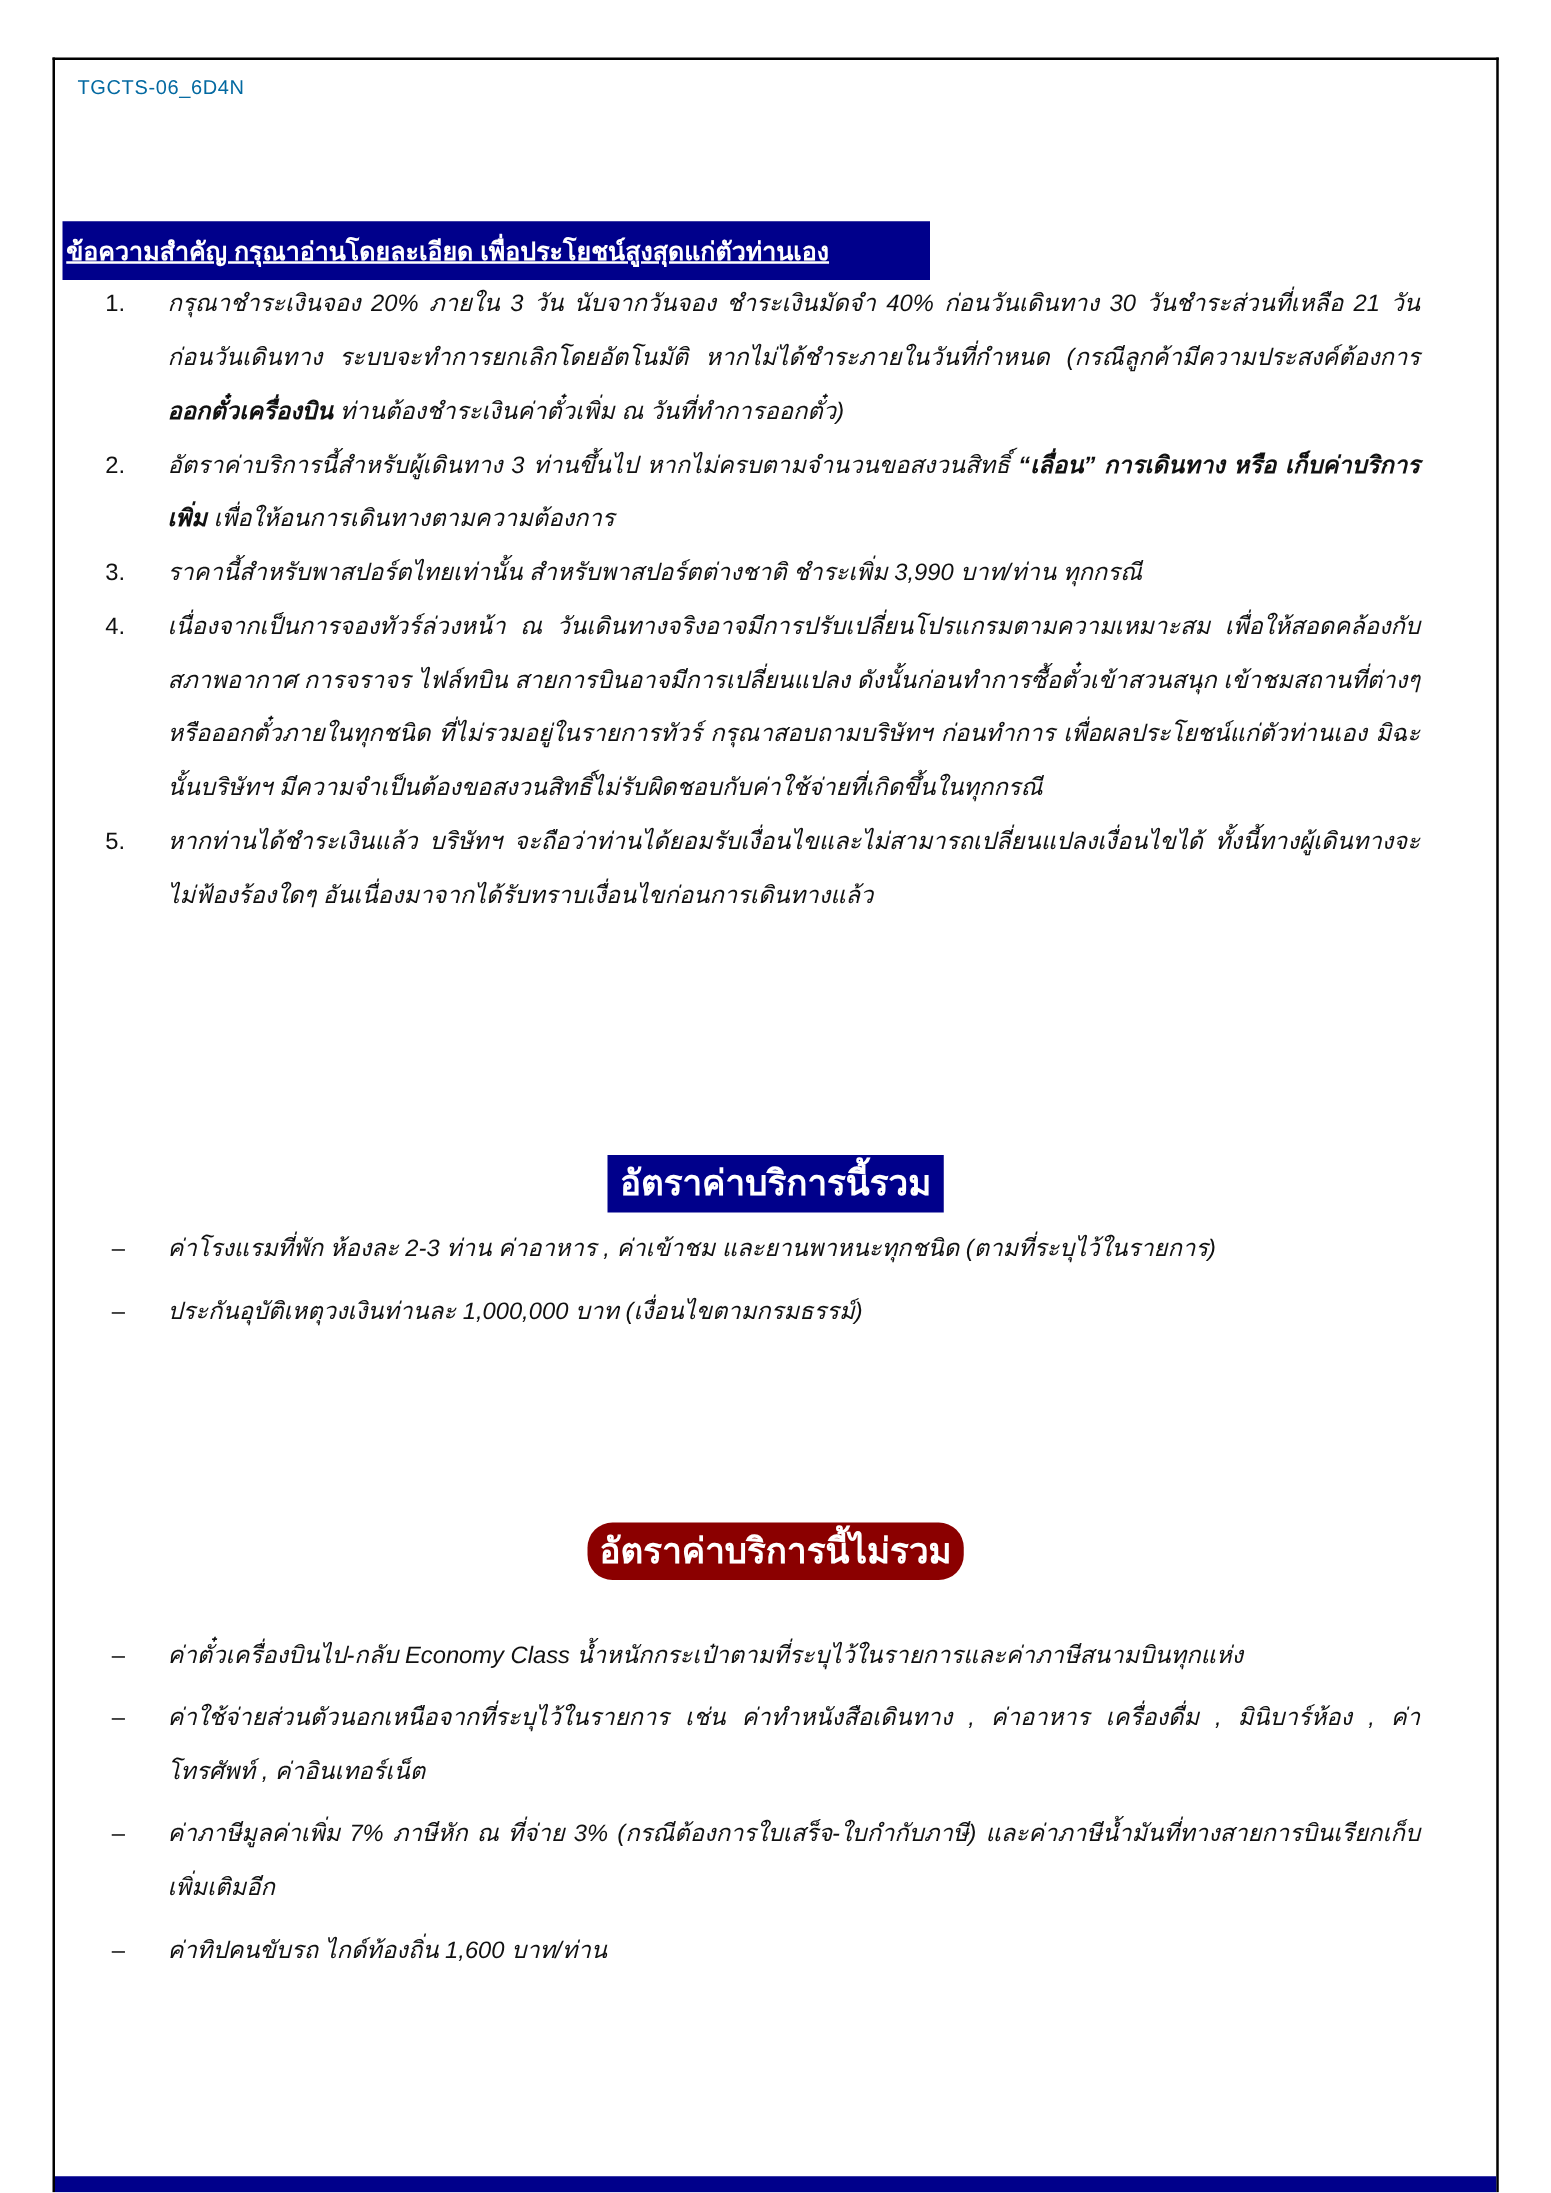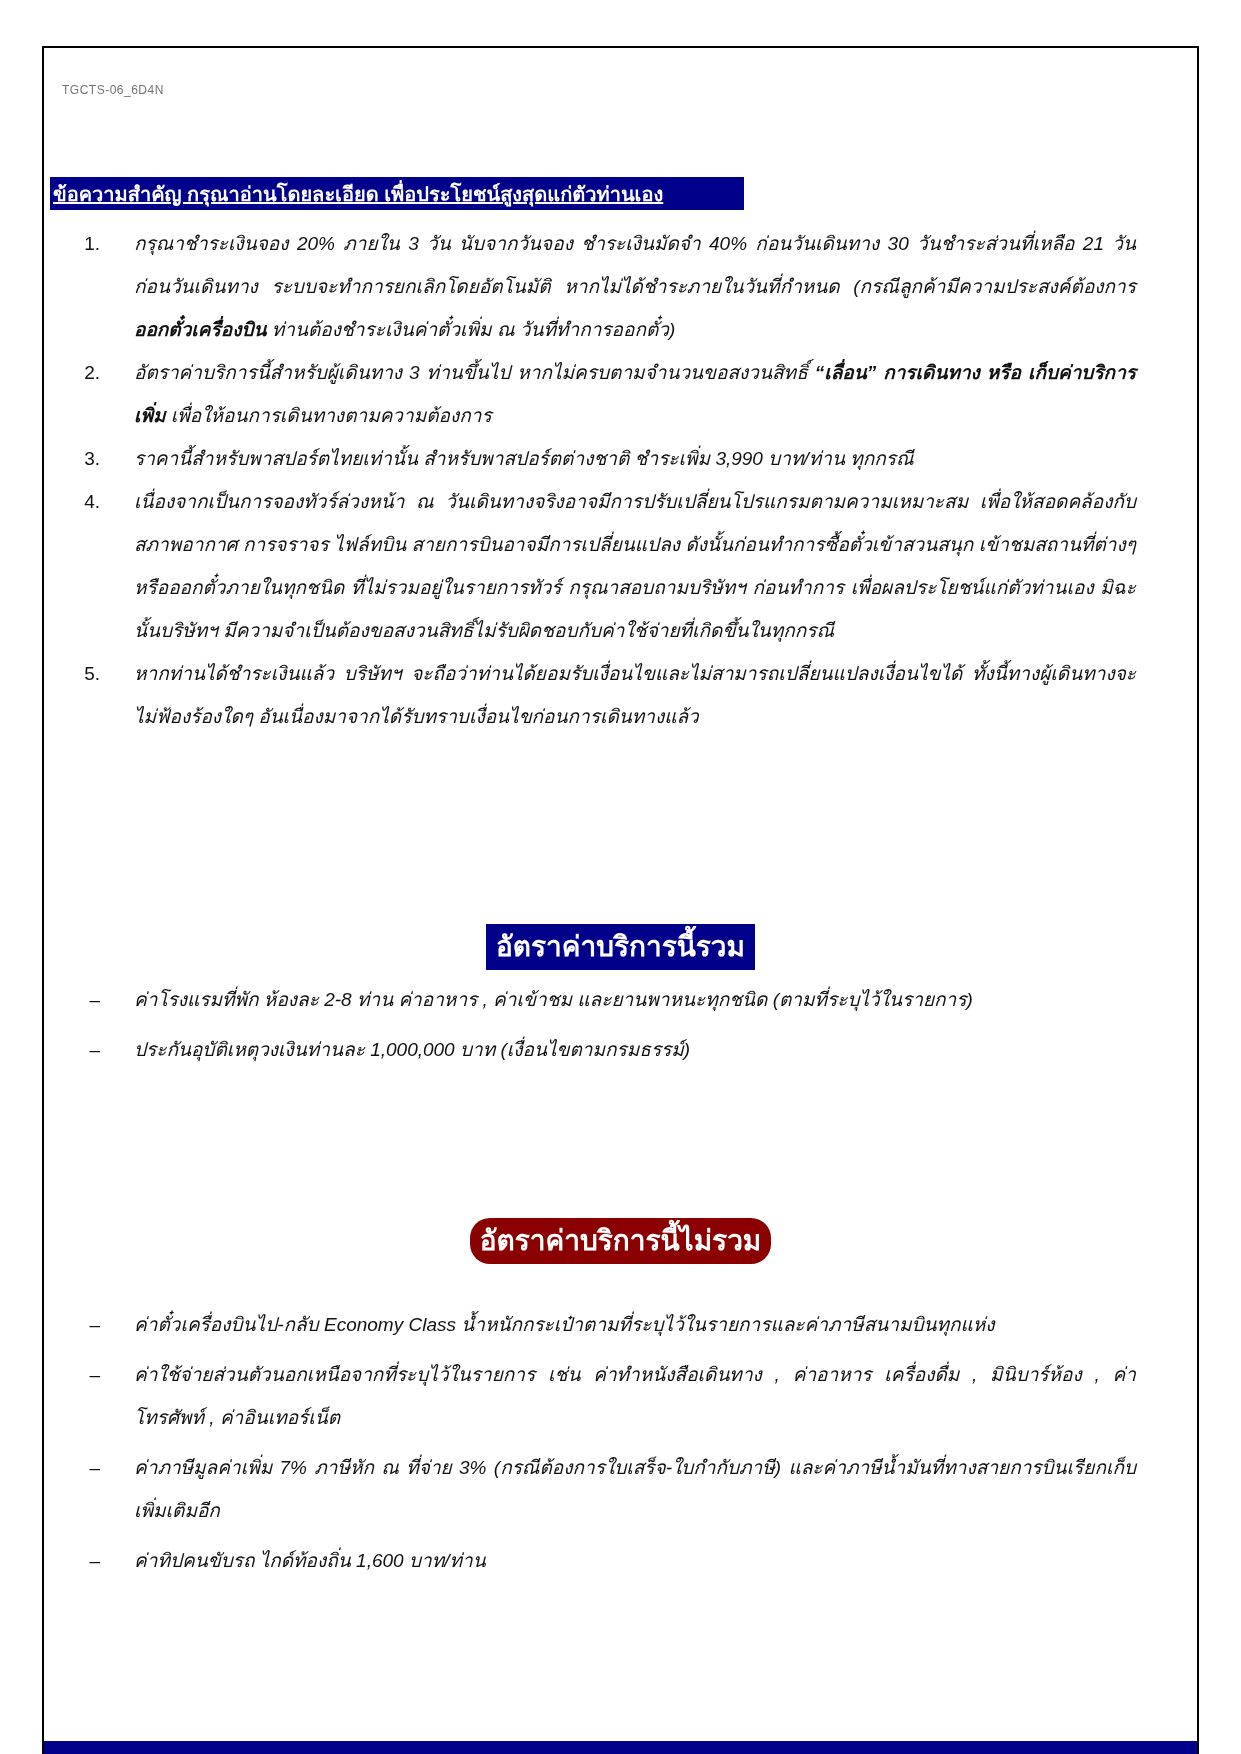--- a/index.html
+++ b/index.html
@@ -11,25 +11,25 @@
   }
   .page {
     position:relative; width:1241px; height:1754px;
     background:#ffffff; overflow:hidden; color:#111111;
   }
   .border-frame {
     position:absolute; left:42px; top:46px; width:1157px; height:1708px;
     border:2px solid #000000; border-bottom:none;
   }
   .doc-code {
-    position:absolute; left:62px; top:83px;
-    font-size:12px; letter-spacing:0.5px; color:#737373;
+    position:absolute; left:62px; top:62px;
+    font-size:16px; letter-spacing:0.5px; color:#0369a1;
   }
   .notice-bar {
-    position:absolute; left:50px; top:177px; width:694px; height:33px;
+    position:absolute; left:50px; top:177px; width:694px; height:47px;
     background:var(--navy,#00008B);
     display:flex; align-items:center;
   }
   .notice-title {
     color:#ffffff; font-weight:bold; font-size:20px;
     text-decoration:underline; padding-left:3px; white-space:nowrap;
   }
   .list {
     position:absolute; left:62px; width:1074px;
     font-size:19px; line-height:43px; color:#111111;
@@ -90,21 +90,21 @@
       </div>
     </div>
 
   <div class="heading-wrap" style="top:924px">
     <span class="heading navy-bg">อัตราค่าบริการนี้รวม</span>
   </div>
 
   <div class="list bullet-list" style="top:978px">
       <div class="row">
         <span class="marker">–</span>
-        <div class="body"><span>ค่าโรงแรมที่พัก ห้องละ 2-8 ท่าน ค่าอาหาร , ค่าเข้าชม และยานพาหนะทุกชนิด (ตามที่ระบุไว้ในรายการ)</span></div>
+        <div class="body"><span>ค่าโรงแรมที่พัก ห้องละ 2-3 ท่าน ค่าอาหาร , ค่าเข้าชม และยานพาหนะทุกชนิด (ตามที่ระบุไว้ในรายการ)</span></div>
       </div>
       <div class="row">
         <span class="marker">–</span>
         <div class="body"><span>ประกันอุบัติเหตุวงเงินท่านละ 1,000,000 บาท (เงื่อนไขตามกรมธรรม์)</span></div>
       </div>
     </div>
 
   <div class="heading-wrap" style="top:1218px">
     <span class="heading red-bg">อัตราค่าบริการนี้ไม่รวม</span>
   </div>

